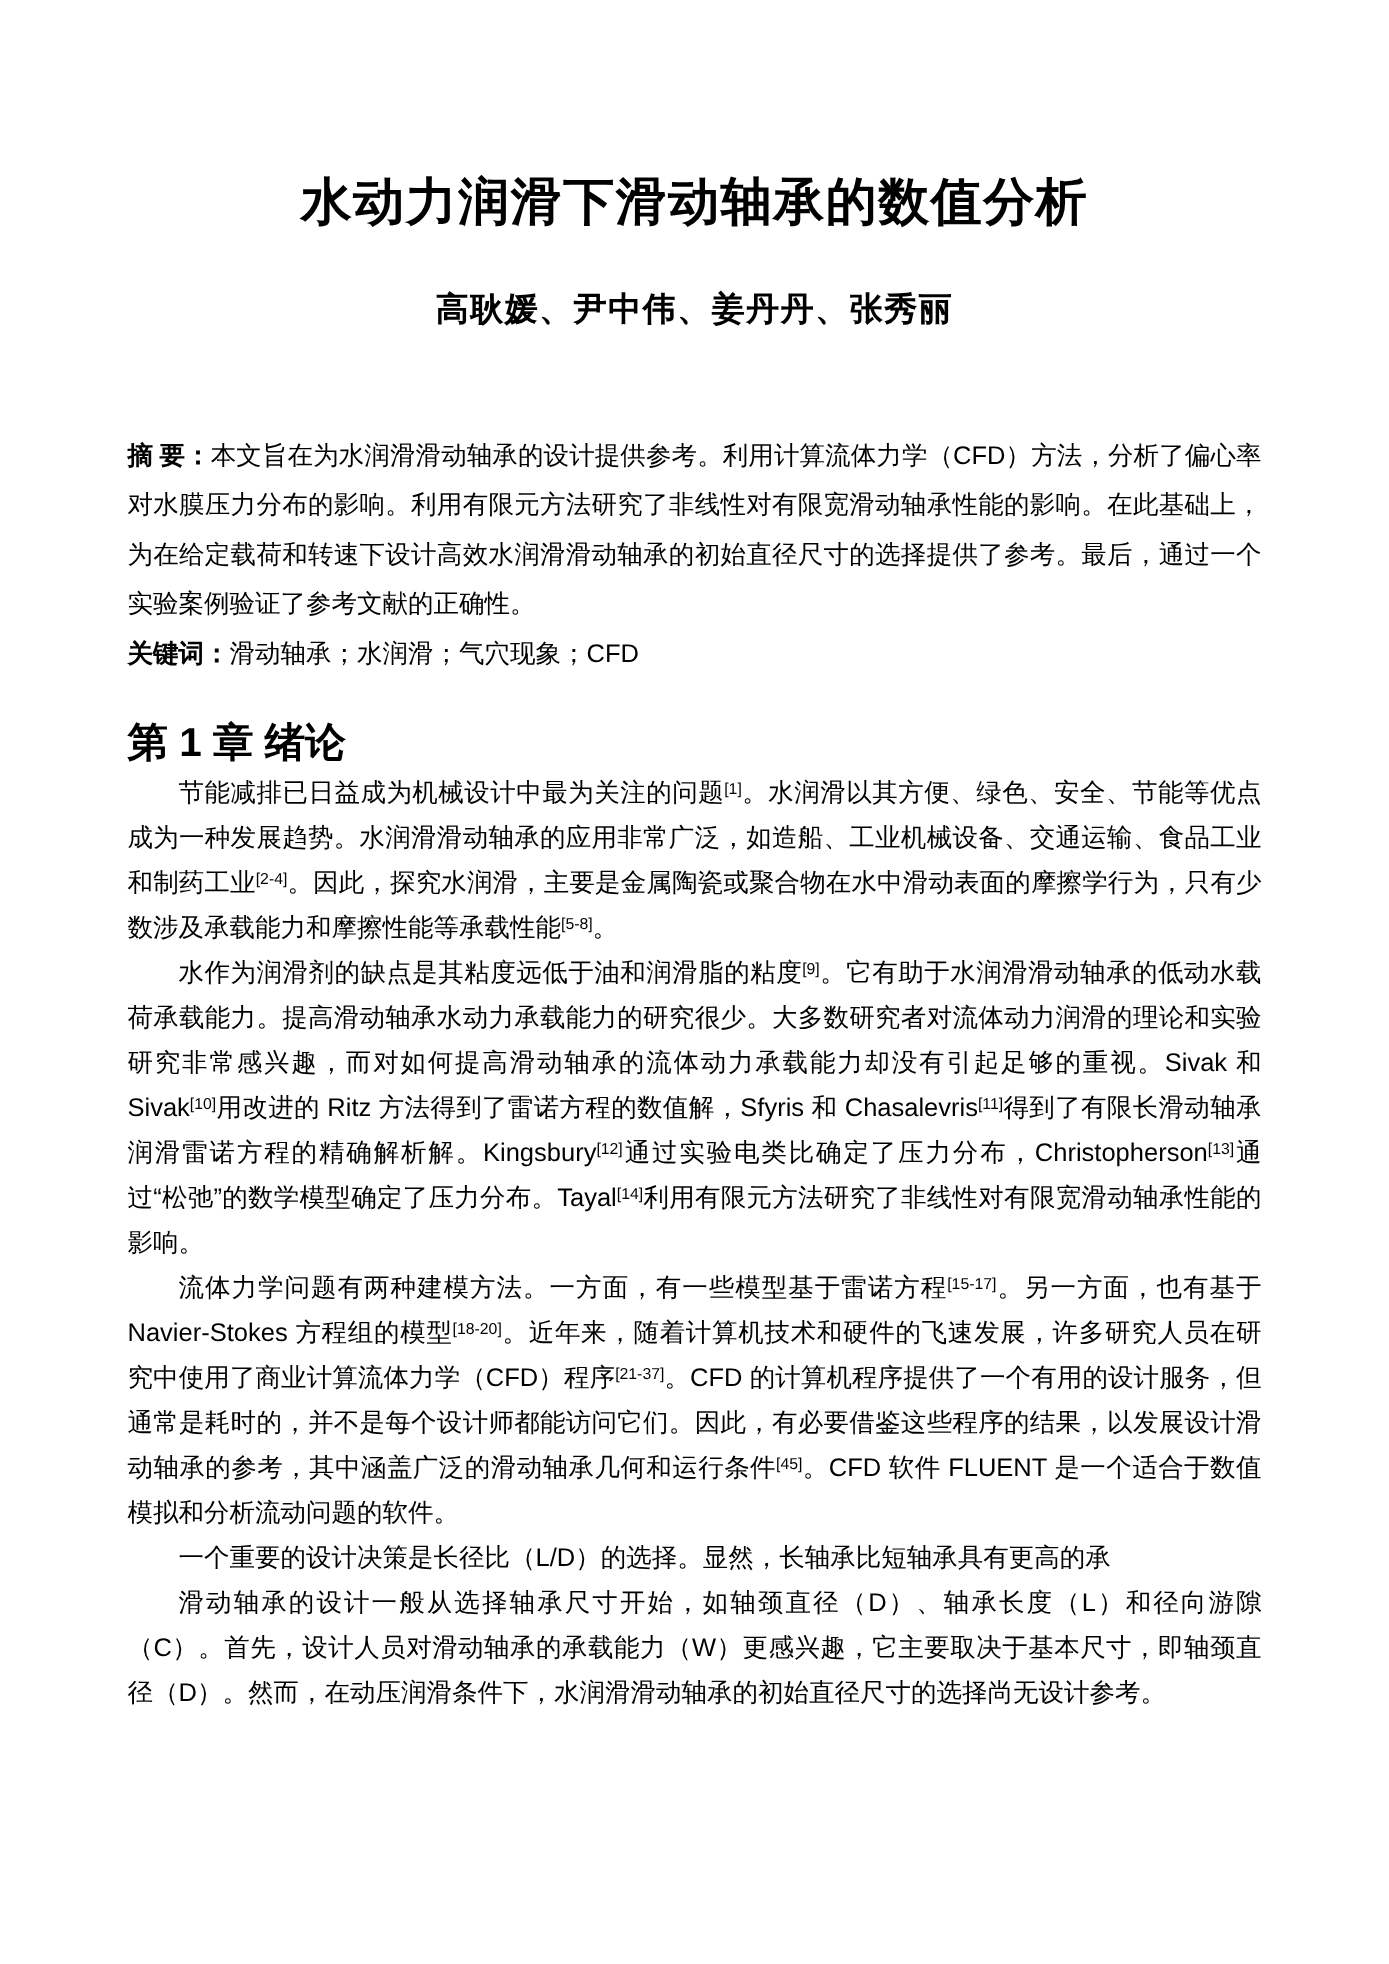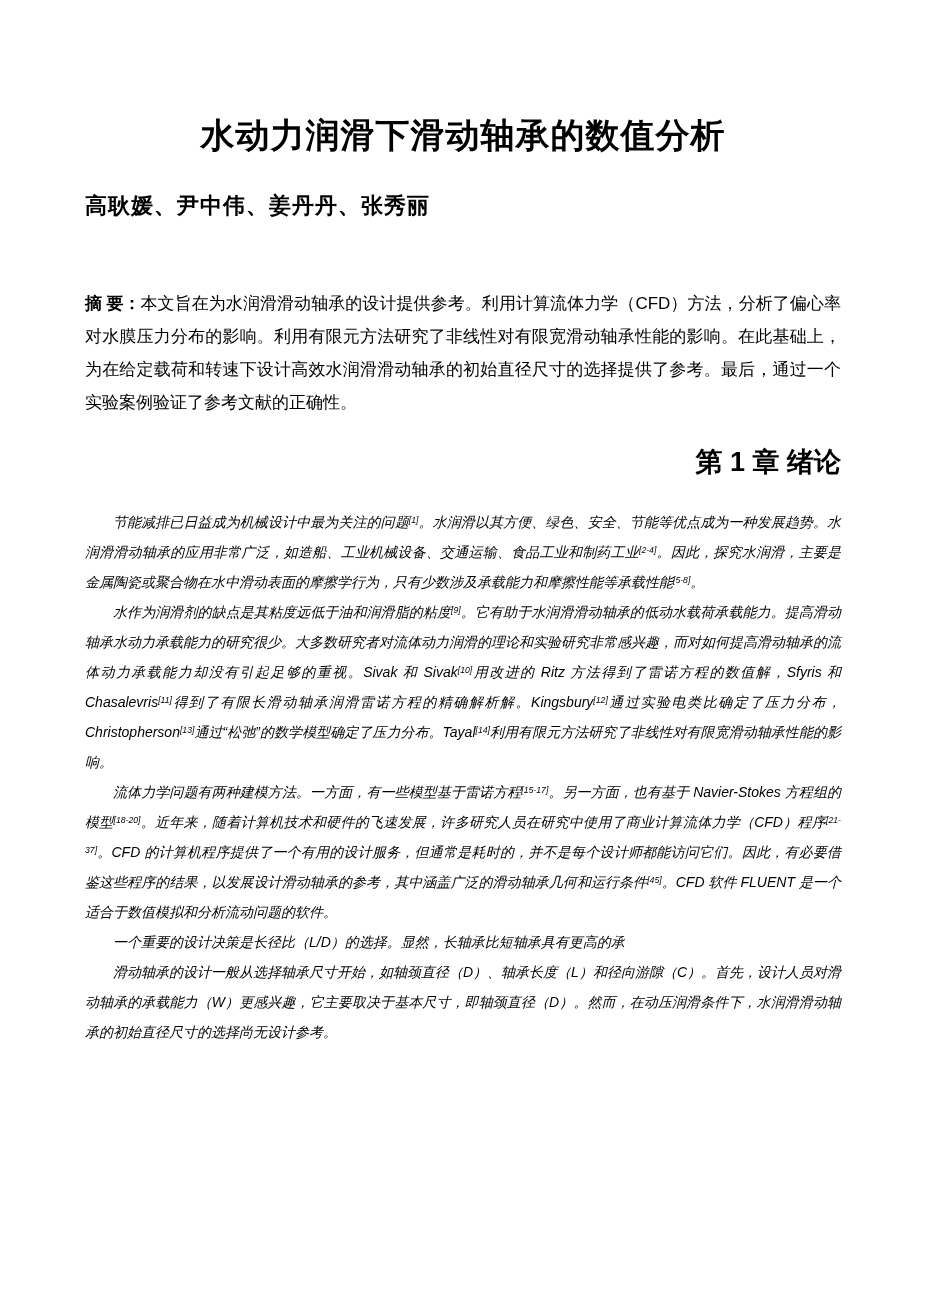--- a/index.html
+++ b/index.html
@@ -25,49 +25,47 @@
     font-weight: bold;
     line-height: 46px;
     text-align: center;
     letter-spacing: 1px;
   }
   .authors {
     margin-top: 33px;
     font-size: 22px;
     font-weight: bold;
     line-height: 30px;
-    text-align: left;
+    text-align: center;
     letter-spacing: 1px;
   }
   .abstract {
     margin-top: 66px;
     font-size: 17px;
     line-height: 33px;
     text-align: justify;
   }
   .abstract p {
     margin: 0;
   }
   .lbl {
     font-weight: bold;
     font-family: Liberation Serif, serif;
   }
   .chapter {
     margin: 24px 0 0 0;
     font-size: 27px;
     font-weight: bold;
     line-height: 38px;
-    text-align: right;
+    text-align: left;
   }
   .body-text {
-    margin-top: 26px;
-    font-size: 14px;
+    font-size: 17px;
     line-height: 30px;
     text-align: justify;
-    font-style: italic;
   }
   .body-text p {
     margin: 0;
     text-indent: 2em;
   }
   sup.cite {
     font-size: 0.62em;
     line-height: 0;
     position: relative;
     top: -0.45em;
@@ -78,20 +76,21 @@
 <body>
 
 <div class="page">
 
   <h1 class="title">水动力润滑下滑动轴承的数值分析</h1>
 
   <div class="authors">高耿媛、尹中伟、姜丹丹、张秀丽</div>
 
   <div class="abstract">
     <p><span class="lbl">摘 要：</span><span>本文旨在为水润滑滑动轴承的设计提供参考。利用计算流体力学（CFD）方法，分析了偏心率对水膜压力分布的影响。利用有限元方法研究了非线性对有限宽滑动轴承性能的影响。在此基础上，为在给定载荷和转速下设计高效水润滑滑动轴承的初始直径尺寸的选择提供了参考。最后，通过一个实验案例验证了参考文献的正确性。</span></p>
+    <p><span class="lbl">关键词：</span><span>滑动轴承；水润滑；气穴现象；CFD</span></p>
   </div>
 
   <h2 class="chapter">第 1 章 绪论</h2>
 
   <div class="body-text">
     <p>节能减排已日益成为机械设计中最为关注的问题<sup class="cite">[1]</sup>。水润滑以其方便、绿色、安全、节能等优点成为一种发展趋势。水润滑滑动轴承的应用非常广泛，如造船、工业机械设备、交通运输、食品工业和制药工业<sup class="cite">[2-4]</sup>。因此，探究水润滑，主要是金属陶瓷或聚合物在水中滑动表面的摩擦学行为，只有少数涉及承载能力和摩擦性能等承载性能<sup class="cite">[5-8]</sup>。</p>
     <p>水作为润滑剂的缺点是其粘度远低于油和润滑脂的粘度<sup class="cite">[9]</sup>。它有助于水润滑滑动轴承的低动水载荷承载能力。提高滑动轴承水动力承载能力的研究很少。大多数研究者对流体动力润滑的理论和实验研究非常感兴趣，而对如何提高滑动轴承的流体动力承载能力却没有引起足够的重视。Sivak 和 Sivak<sup class="cite">[10]</sup>用改进的 Ritz 方法得到了雷诺方程的数值解，Sfyris 和 Chasalevris<sup class="cite">[11]</sup>得到了有限长滑动轴承润滑雷诺方程的精确解析解。Kingsbury<sup class="cite">[12]</sup>通过实验电类比确定了压力分布，Christopherson<sup class="cite">[13]</sup>通过“松弛”的数学模型确定了压力分布。Tayal<sup class="cite">[14]</sup>利用有限元方法研究了非线性对有限宽滑动轴承性能的影响。</p>
     <p>流体力学问题有两种建模方法。一方面，有一些模型基于雷诺方程<sup class="cite">[15-17]</sup>。另一方面，也有基于 Navier-Stokes 方程组的模型<sup class="cite">[18-20]</sup>。近年来，随着计算机技术和硬件的飞速发展，许多研究人员在研究中使用了商业计算流体力学（CFD）程序<sup class="cite">[21-37]</sup>。CFD 的计算机程序提供了一个有用的设计服务，但通常是耗时的，并不是每个设计师都能访问它们。因此，有必要借鉴这些程序的结果，以发展设计滑动轴承的参考，其中涵盖广泛的滑动轴承几何和运行条件<sup class="cite">[45]</sup>。CFD 软件 FLUENT 是一个适合于数值模拟和分析流动问题的软件。</p>
     <p>一个重要的设计决策是长径比（L/D）的选择。显然，长轴承比短轴承具有更高的承</p>
     <p>滑动轴承的设计一般从选择轴承尺寸开始，如轴颈直径（D）、轴承长度（L）和径向游隙（C）。首先，设计人员对滑动轴承的承载能力（W）更感兴趣，它主要取决于基本尺寸，即轴颈直径（D）。然而，在动压润滑条件下，水润滑滑动轴承的初始直径尺寸的选择尚无设计参考。</p>

